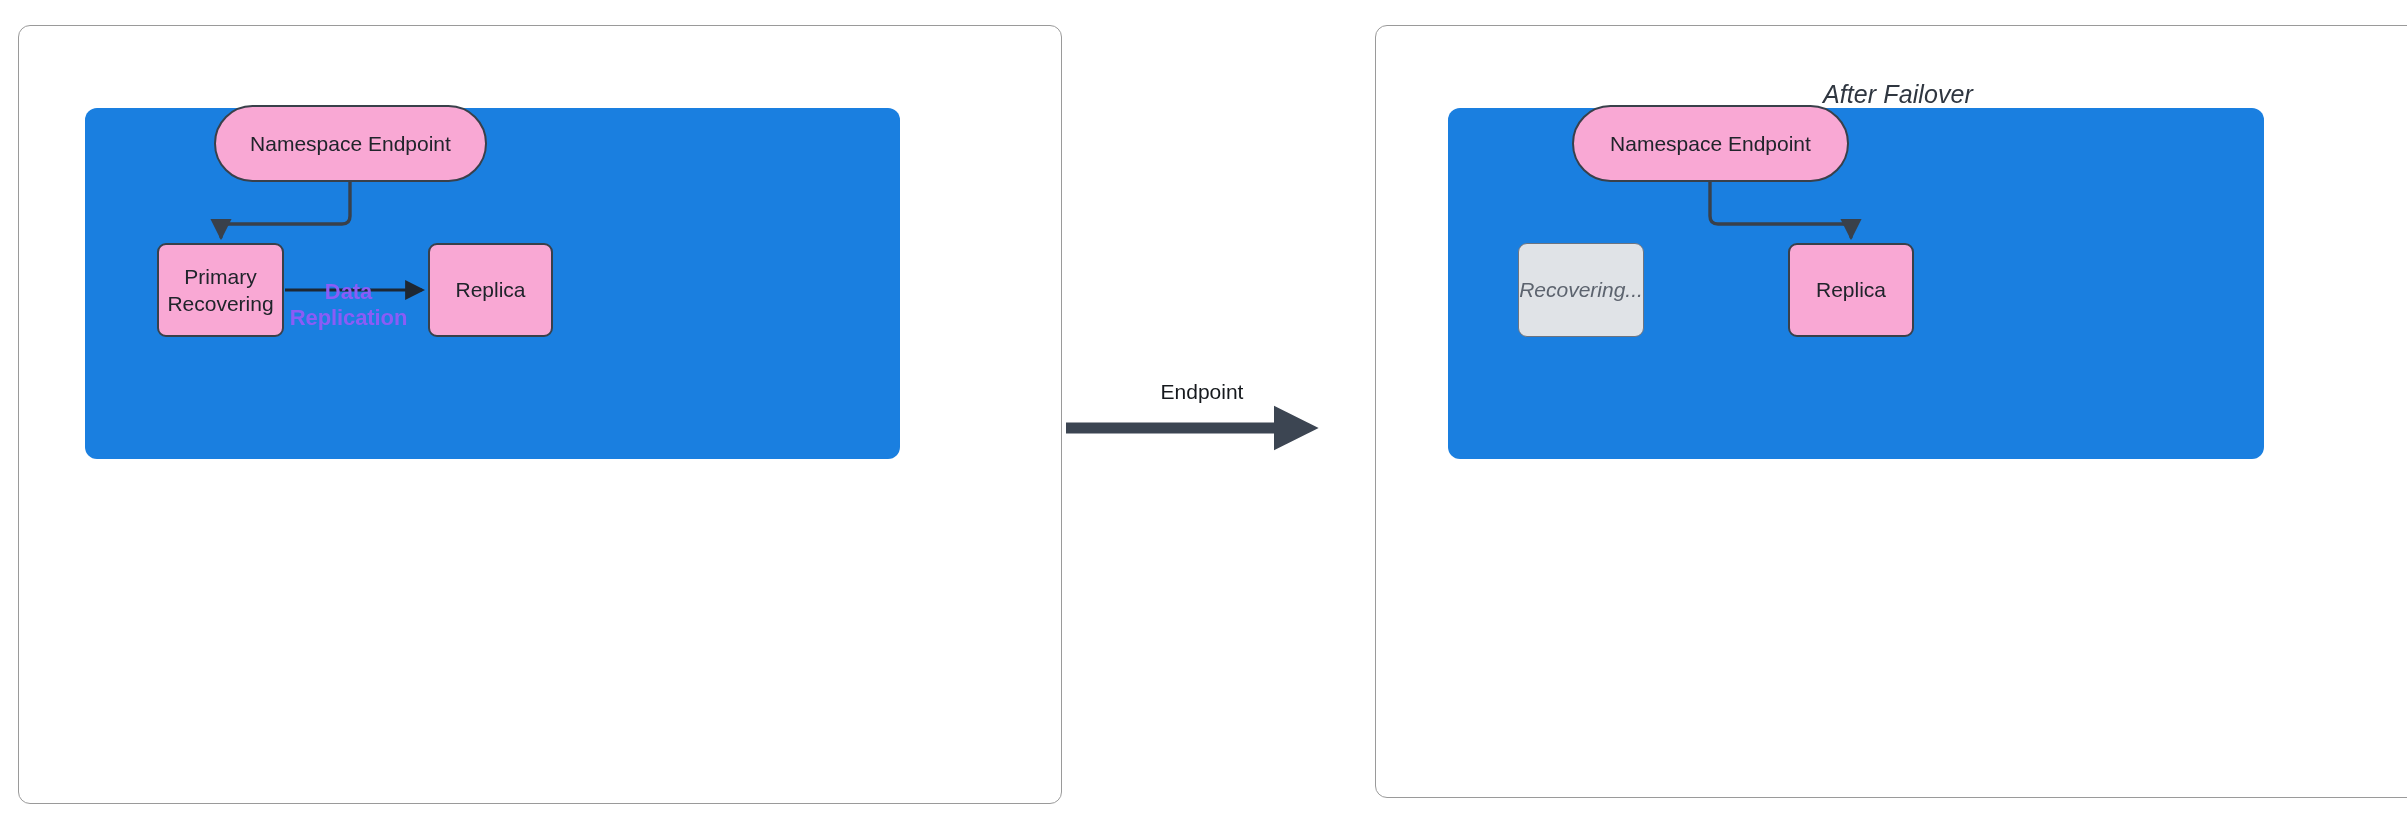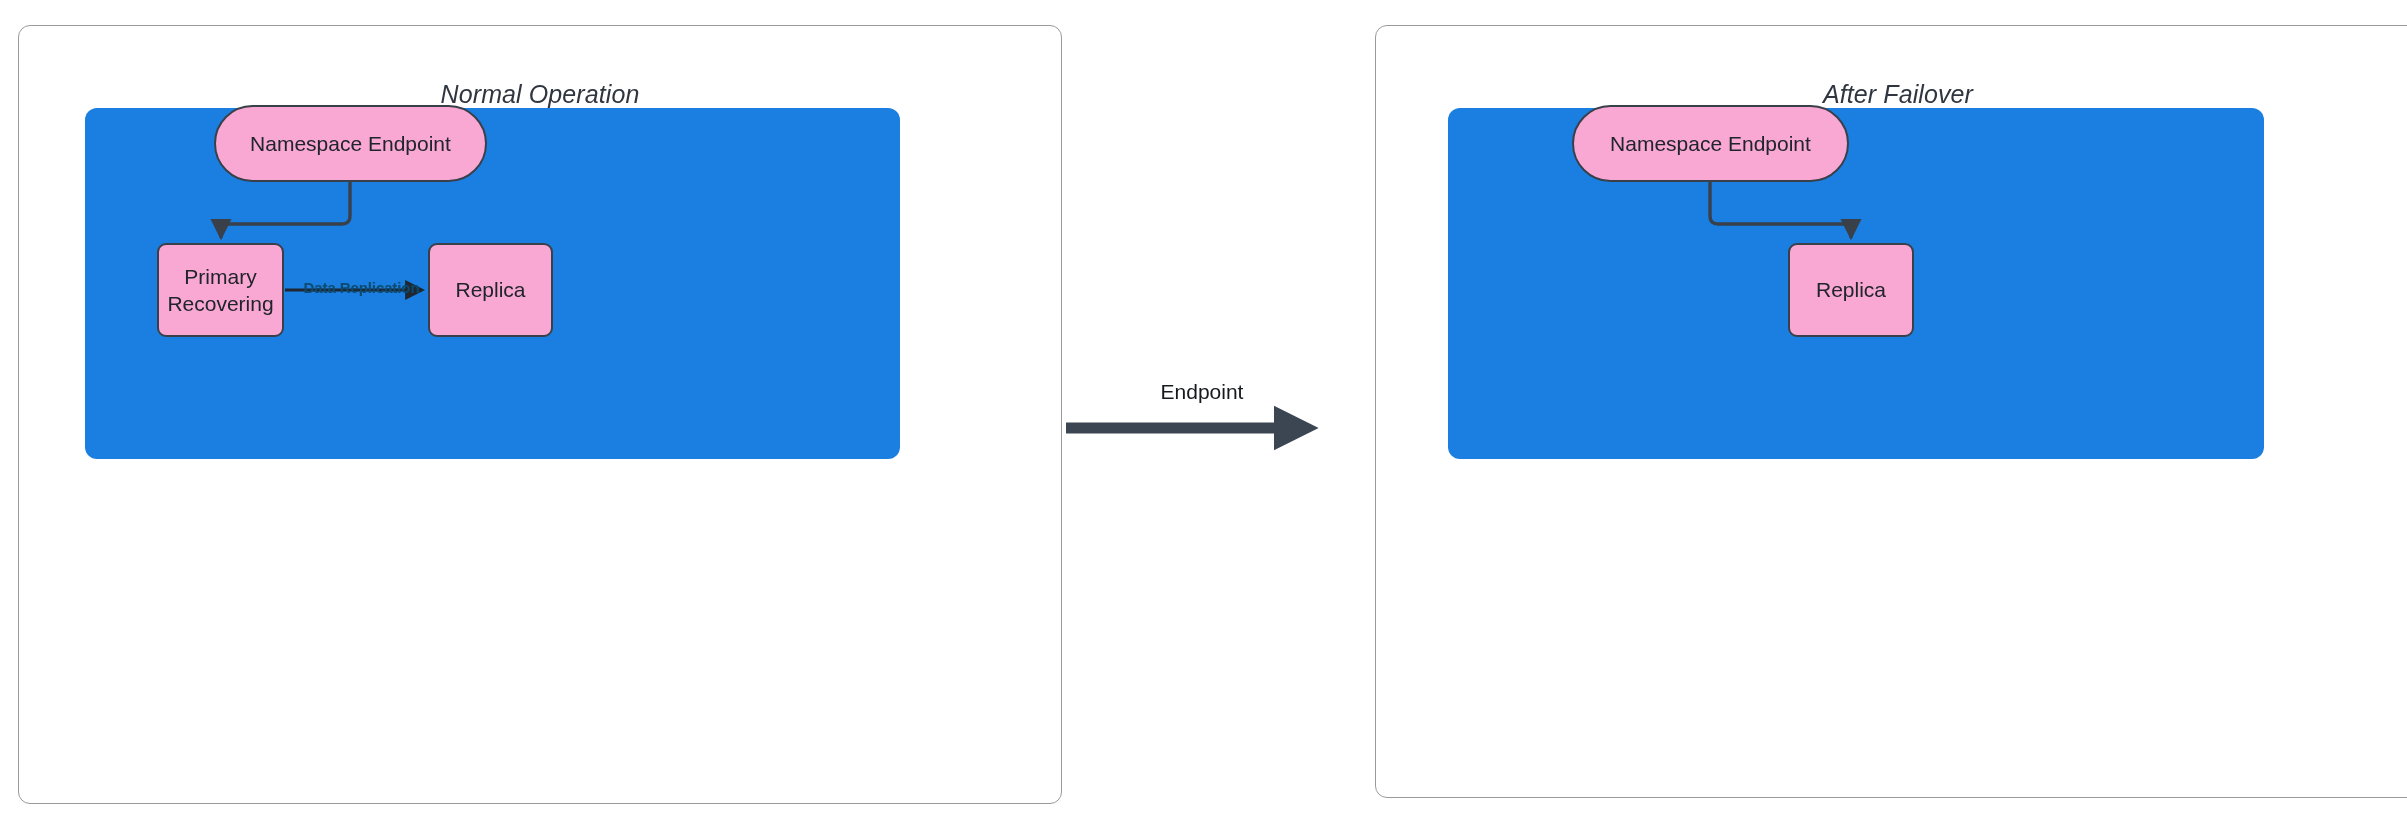--- a/index.html
+++ b/index.html
@@ -87,27 +87,27 @@
     left: 0; top: 0;
     width: 100%; height: 100%;
     overflow: visible;
     pointer-events: none;
     z-index: 2;
   }
 
   
   #repl-label {
     position: absolute;
-    left: 281px;
+    left: 268px;
     top: 253px;
     width: 123px;
     text-align: center;
-    font-size: 15px;
+    font-size: 22px;
     font-weight: bold;
-    color: #0c4a6e;
+    color: #8b5cf6;
     z-index: 4;
     letter-spacing: -0.1px;
   }
 
   
   #failover-group {
     position: absolute;
     left: 1062px;
     top: 380px;
     width: 280px;
@@ -130,21 +130,20 @@
     width: 280px;
     height: 40px;
     overflow: visible;
   }
 </style>
 </head>
 <body>
 
 <div class="panel" id="panel-left">
 
-  <div class="panel-title">Normal Operation</div>
 
   <div class="blue-zone" id="blue-left"></div>
 
   <svg class="conn">
     <defs>
       <marker id="arrowL" viewBox="0 0 10 10" refX="8.5" refY="5" markerWidth="6.2" markerHeight="6.2" orient="auto-start-reverse">
         <path d="M 0 0 L 10 5 L 0 10 z" fill="#39404a"></path>
       </marker>
     </defs>
     <path d="M 331 156 L 331 190 Q 331 198 323 198 L 210 198 Q 202 198 202 206 L 202 211" fill="none" stroke="#39404a" stroke-width="3.4" stroke-linecap="round" stroke-linejoin="round" marker-end="url(#arrowL)"></path>
@@ -195,15 +194,16 @@
     <defs>
       <marker id="arrowR2" viewBox="0 0 10 10" refX="8.5" refY="5" markerWidth="6.2" markerHeight="6.2" orient="auto-start-reverse">
         <path d="M 0 0 L 10 5 L 0 10 z" fill="#39404a"></path>
       </marker>
     </defs>
     <path d="M 334 156 L 334 190 Q 334 198 342 198 L 467 198 Q 475 198 475 206 L 475 211" fill="none" stroke="#39404a" stroke-width="3.4" stroke-linecap="round" stroke-linejoin="round" marker-end="url(#arrowR2)"></path>
   </svg>
 
   <div class="node pill" id="ep-right">Namespace Endpoint</div>
 
+  <div class="node box recovering" id="recovering">Recovering...</div>
 
   <div class="node box" id="replica-r">Replica</div>
 </div>
 
 </body></html>

